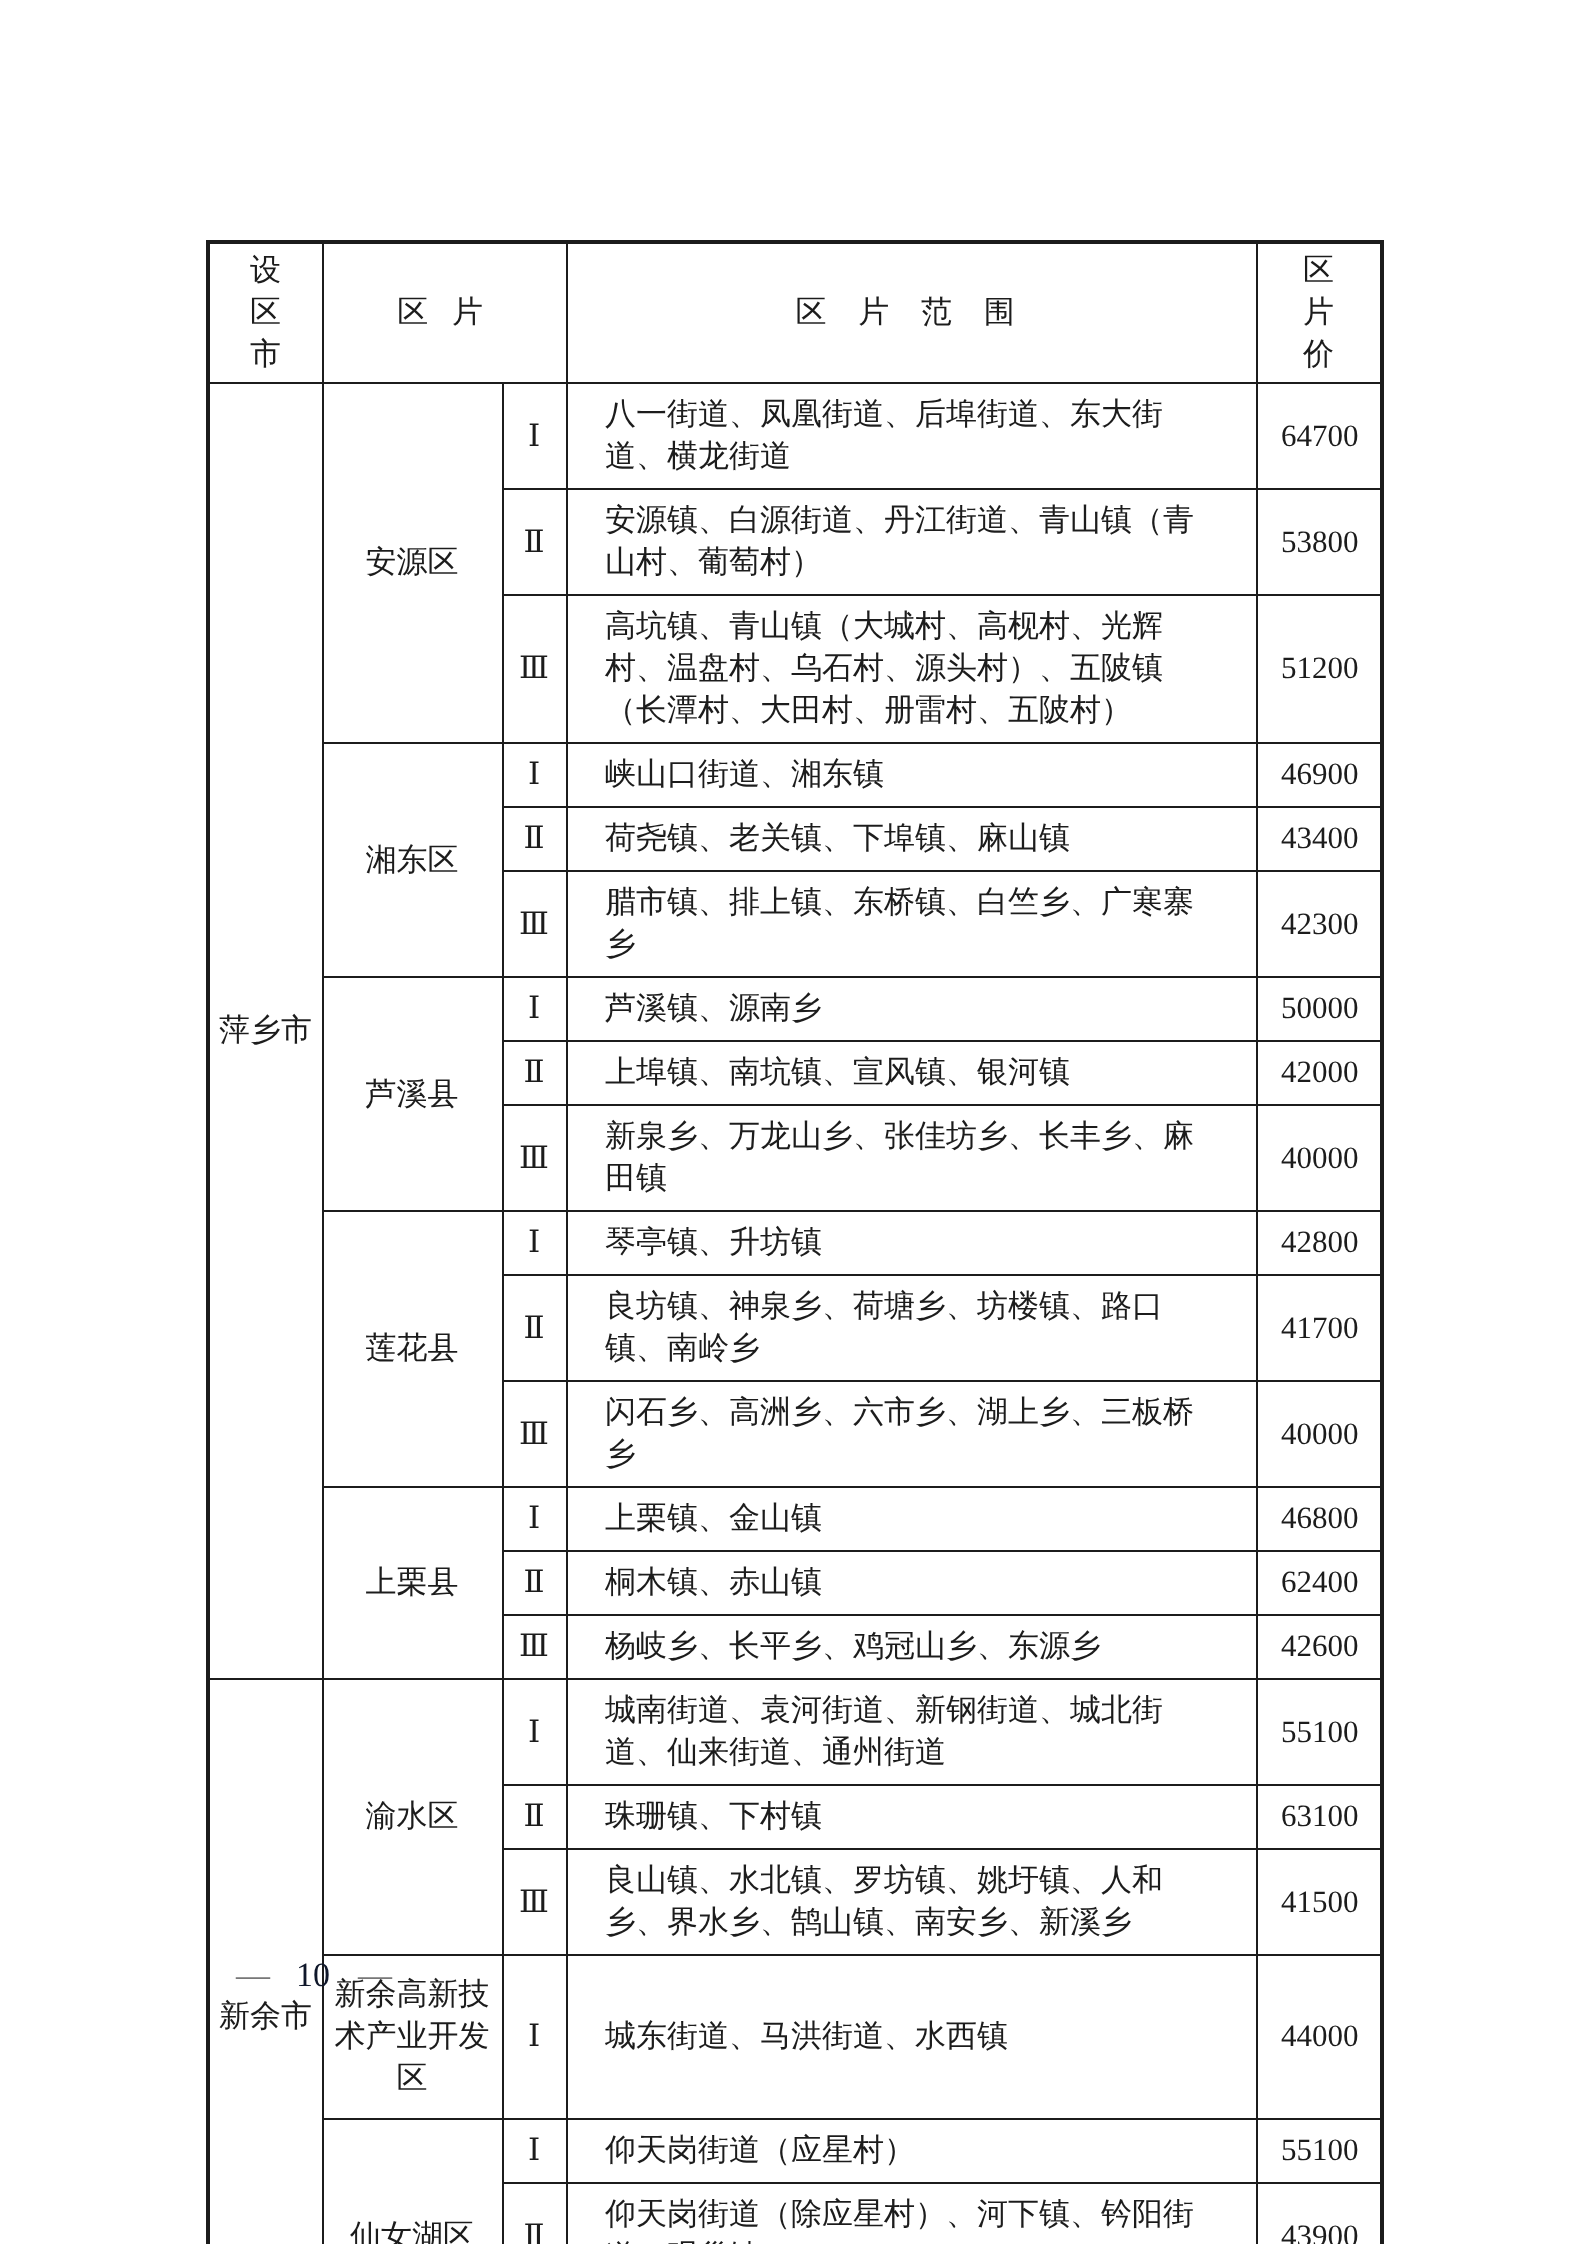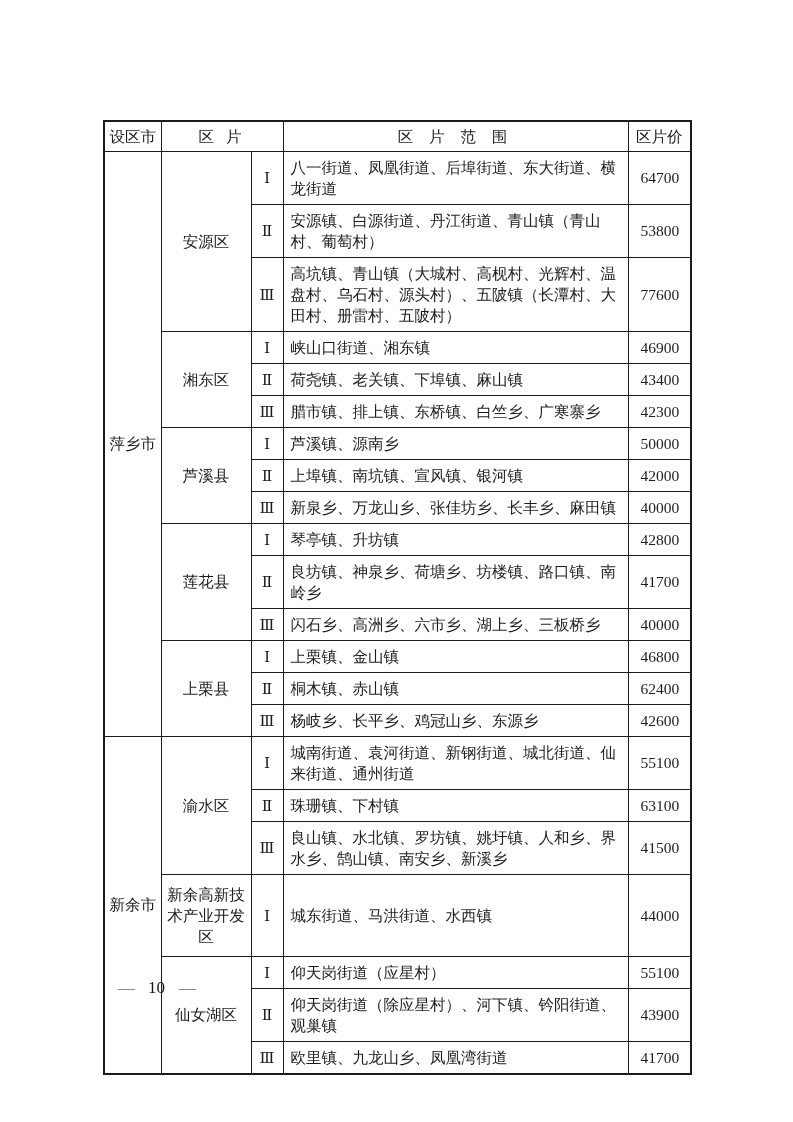--- a/index.html
+++ b/index.html
@@ -25,36 +25,36 @@
     border: 1px solid #1c1c1c;
     font-size: 15.5px;
     line-height: 21px;
     vertical-align: middle;
     color: #1c1c1c;
   }
   .price-table th {
     font-weight: normal;
     height: 30px;
     text-align: center;
-    padding: 3px 0;
+    padding: 3px 20px;
   }
   th.h-scope { letter-spacing: 6px; }
   th.h-zone  { letter-spacing: 4px; text-align: center; }
   .city-cell, .district-cell {
     text-align: center;
     padding: 9px 4px;
   }
   .level-cell {
     text-align: center;
     padding: 3px 1px;
     font-family: "Liberation Serif", "DejaVu Serif", serif;
   }
   .scope-cell {
     text-align: left;
-    padding: 5px 7px;
+    padding: 5px 19px;
   }
   .price-cell {
     text-align: center;
     padding: 3px 12px;
     font-size: 16px;
   }
   .price-table tr { height: 30px; }
 
   .footer {
     position: absolute;
@@ -98,21 +98,21 @@
           <td class="price-cell">64700</td>
         </tr>
         <tr>
           <td class="level-cell">Ⅱ</td>
           <td class="scope-cell">安源镇、白源街道、丹江街道、青山镇（青山村、葡萄村）</td>
           <td class="price-cell">53800</td>
         </tr>
         <tr>
           <td class="level-cell">Ⅲ</td>
           <td class="scope-cell">高坑镇、青山镇（大城村、高枧村、光辉村、温盘村、乌石村、源头村）、五陂镇（长潭村、大田村、册雷村、五陂村）</td>
-          <td class="price-cell">77600</td>
+          <td class="price-cell">51200</td>
         </tr>
         <tr>
           <td class="district-cell" rowspan="3">湘东区</td>
           <td class="level-cell">Ⅰ</td>
           <td class="scope-cell">峡山口街道、湘东镇</td>
           <td class="price-cell">46900</td>
         </tr>
         <tr>
           <td class="level-cell">Ⅱ</td>
           <td class="scope-cell">荷尧镇、老关镇、下埠镇、麻山镇</td>

